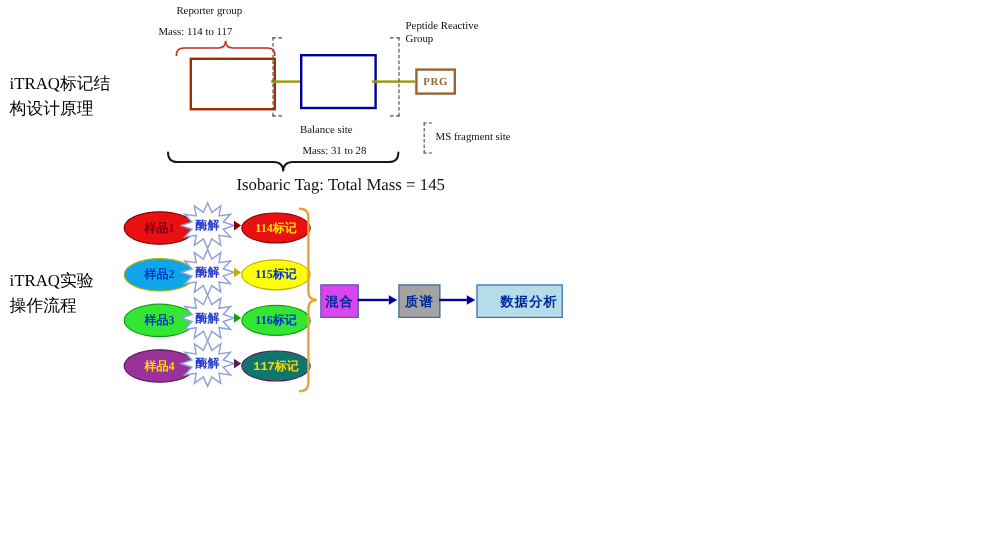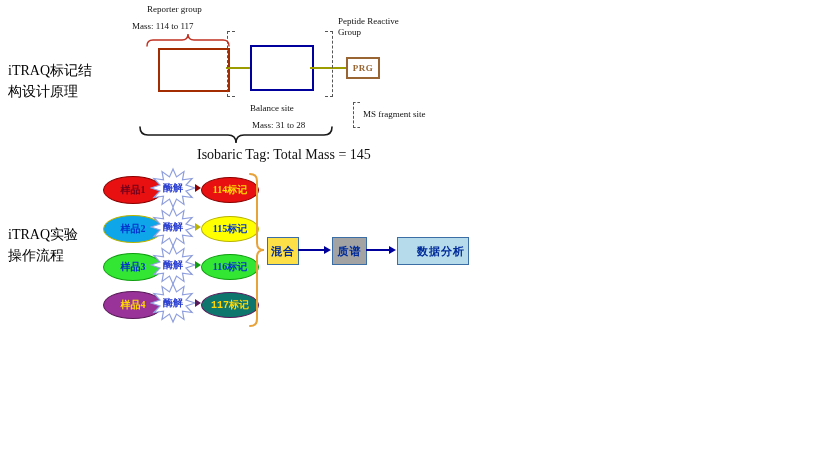--- a/index.html
+++ b/index.html
@@ -120,21 +120,21 @@
       <span class="star-label" style="color: rgb(43, 63, 208);">酶解</span>
     </div>
     <div class="mini-arrow" style="left: 95px; top: 17px; border-left-color: rgb(90, 27, 90);"></div>
     <div class="ellipse" style="left: 101px; top: 10px; width: 56px; height: 24px; background: #0f766e; border-color: rgb(90, 27, 90); color: rgb(255, 215, 0); font-family: Liberation Mono, monospace;">117标记</div>
   </div>
 
   <svg class="brace-svg" style="left:250px; top:174px;" width="14" height="152" viewBox="0 0 14 152">
     <path d="M0,0 Q7,0 7,7 L7,69 Q7,76 14,76 Q7,76 7,83 L7,145 Q7,152 0,152" stroke-width="2" style="stroke: rgb(232, 162, 58);"></path>
   </svg>
 
-  <div class="flow-box" style="left: 267px; top: 237px; width: 30px; height: 26px; background: #fde047; border-color: rgb(58, 110, 165); color: rgb(0, 43, 153);">混合</div>
+  <div class="flow-box" style="left: 267px; top: 237px; width: 30px; height: 26px; background: #d946ef; border-color: rgb(58, 110, 165); color: rgb(0, 43, 153);">混合</div>
 
   <div class="arrow" style="left:298px; top:245px; width:33px;">
     <div class="arrow-line" style="background: rgb(0, 0, 156);"></div>
     <div class="arrow-head" style="border-left-color: rgb(0, 0, 156);"></div>
   </div>
 
   <div class="flow-box" style="left: 332px; top: 237px; width: 33px; height: 26px; background: #a3a3a3; border-color: rgb(58, 110, 165); color: rgb(0, 43, 153);">质谱</div>
 
   <div class="arrow" style="left:366px; top:245px; width:30px;">
     <div class="arrow-line" style="background: rgb(0, 0, 156);"></div>

